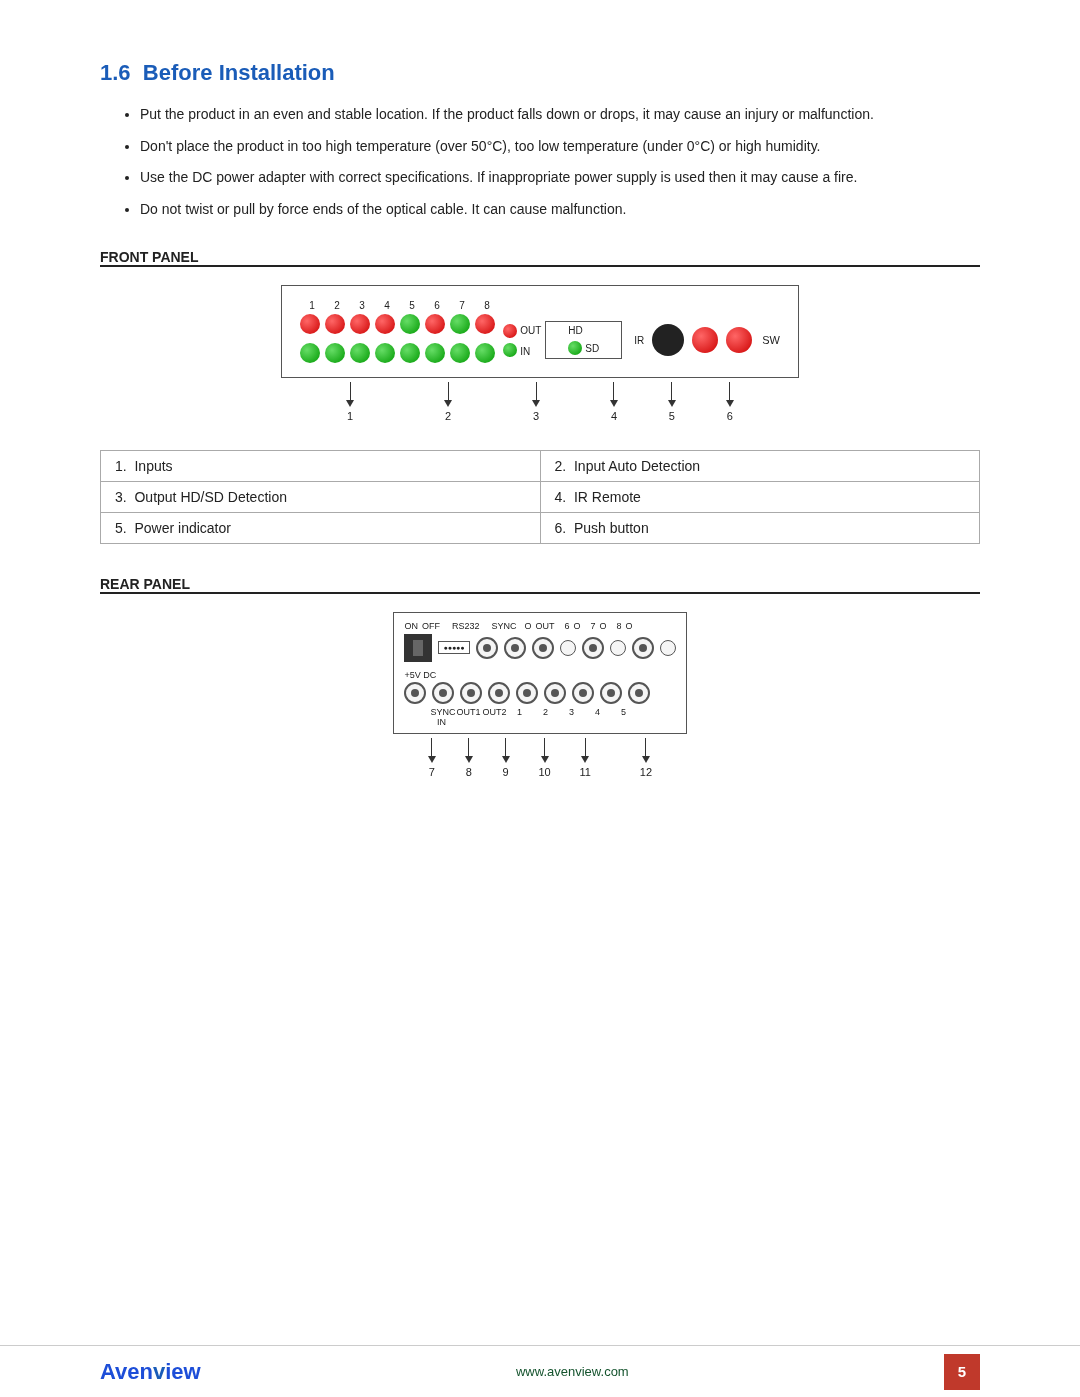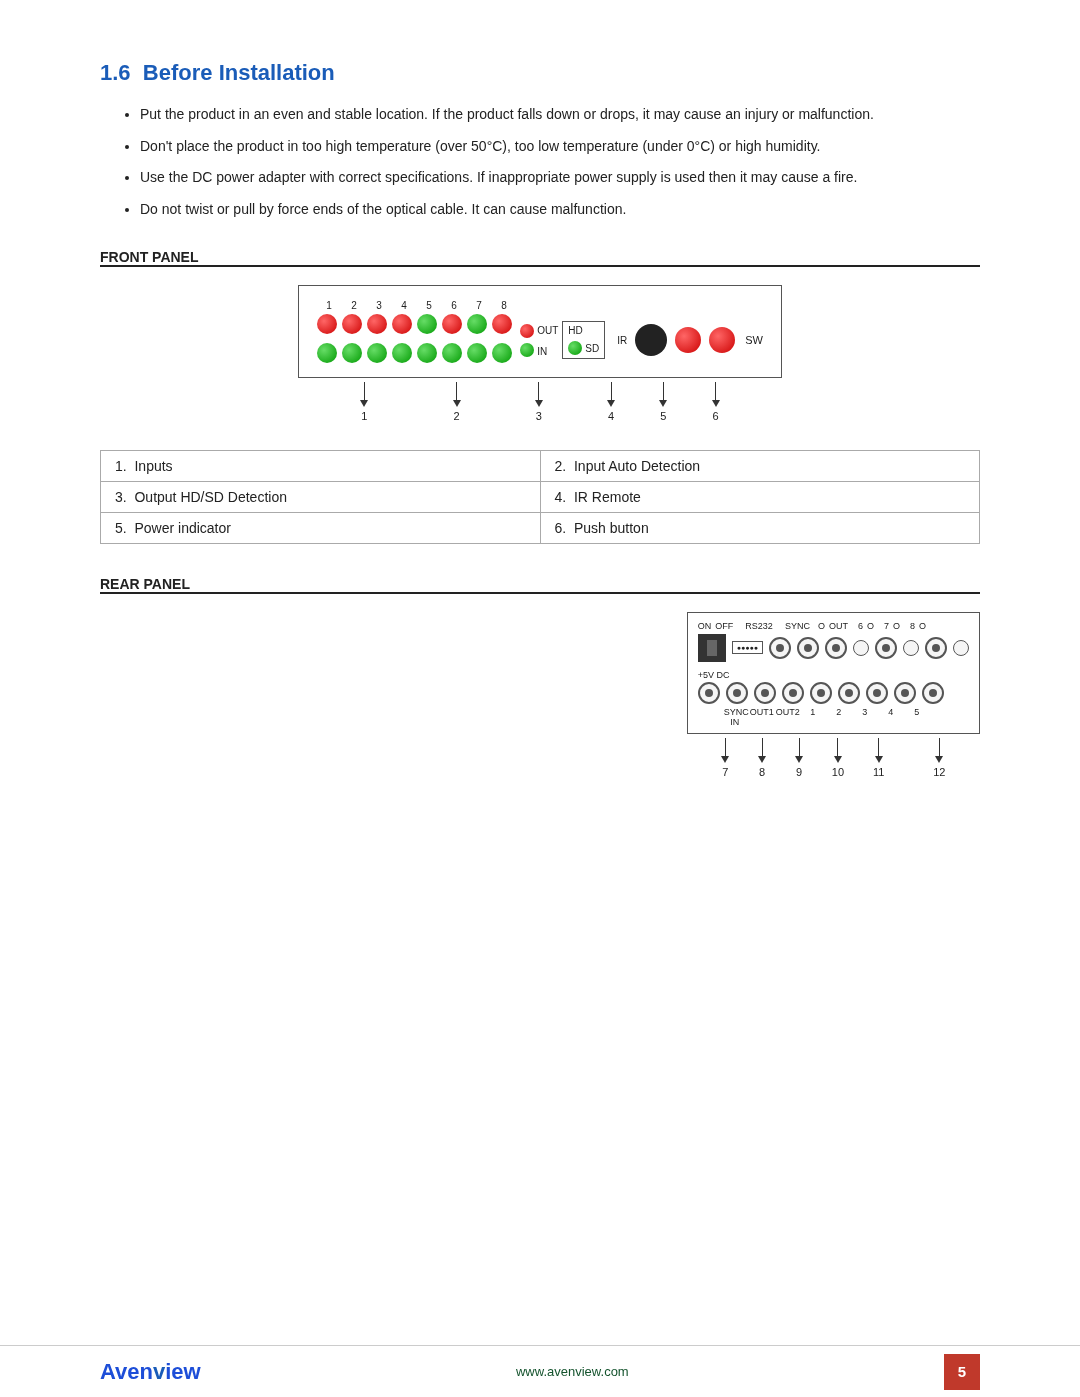--- a/index.html
+++ b/index.html
@@ -168,21 +168,21 @@
       width: 0;
       height: 0;
       border-left: 4px solid transparent;
       border-right: 4px solid transparent;
       border-top: 7px solid #333;
     }
 
     
     .rear-wrap {
       display: flex;
-      justify-content: flex-end;
+      justify-content: center;
       margin-bottom: 20px;
     }
     .rear-box {
       border: 1.5px solid #555;
       padding: 8px 10px 6px 10px;
       display: inline-flex;
       flex-direction: column;
       background: #fff;
       font-size: 9px;
     }
@@ -292,21 +292,21 @@
               <div style="display:flex;align-items:center;gap:3px;">
                 <span class="led led-small-red"></span>
                 <span style="font-size:10px;">OUT</span>
               </div>
               <div style="display:flex;align-items:flex-end;gap:3px;">
                 <span class="led led-small-green"></span>
                 <span style="font-size:10px;">IN</span>
               </div>
             </div>
 
-            <div style="display:flex;flex-direction:column;margin-left:4px;gap:5px;border:1px solid #555;padding:3px 5px;">
+            <div style="display:flex;flex-direction:column;margin-left:4px;gap:5px;border:1px solid #555;padding:3px 22px;">
               <div style="display:flex;align-items:center;gap:3px;">
                 <span style="font-size:10px;">HD</span>
               </div>
               <div style="display:flex;align-items:center;gap:3px;">
                 <span class="led led-small-green"></span>
                 <span style="font-size:10px;">SD</span>
               </div>
             </div>
 
             <div class="right-section">

